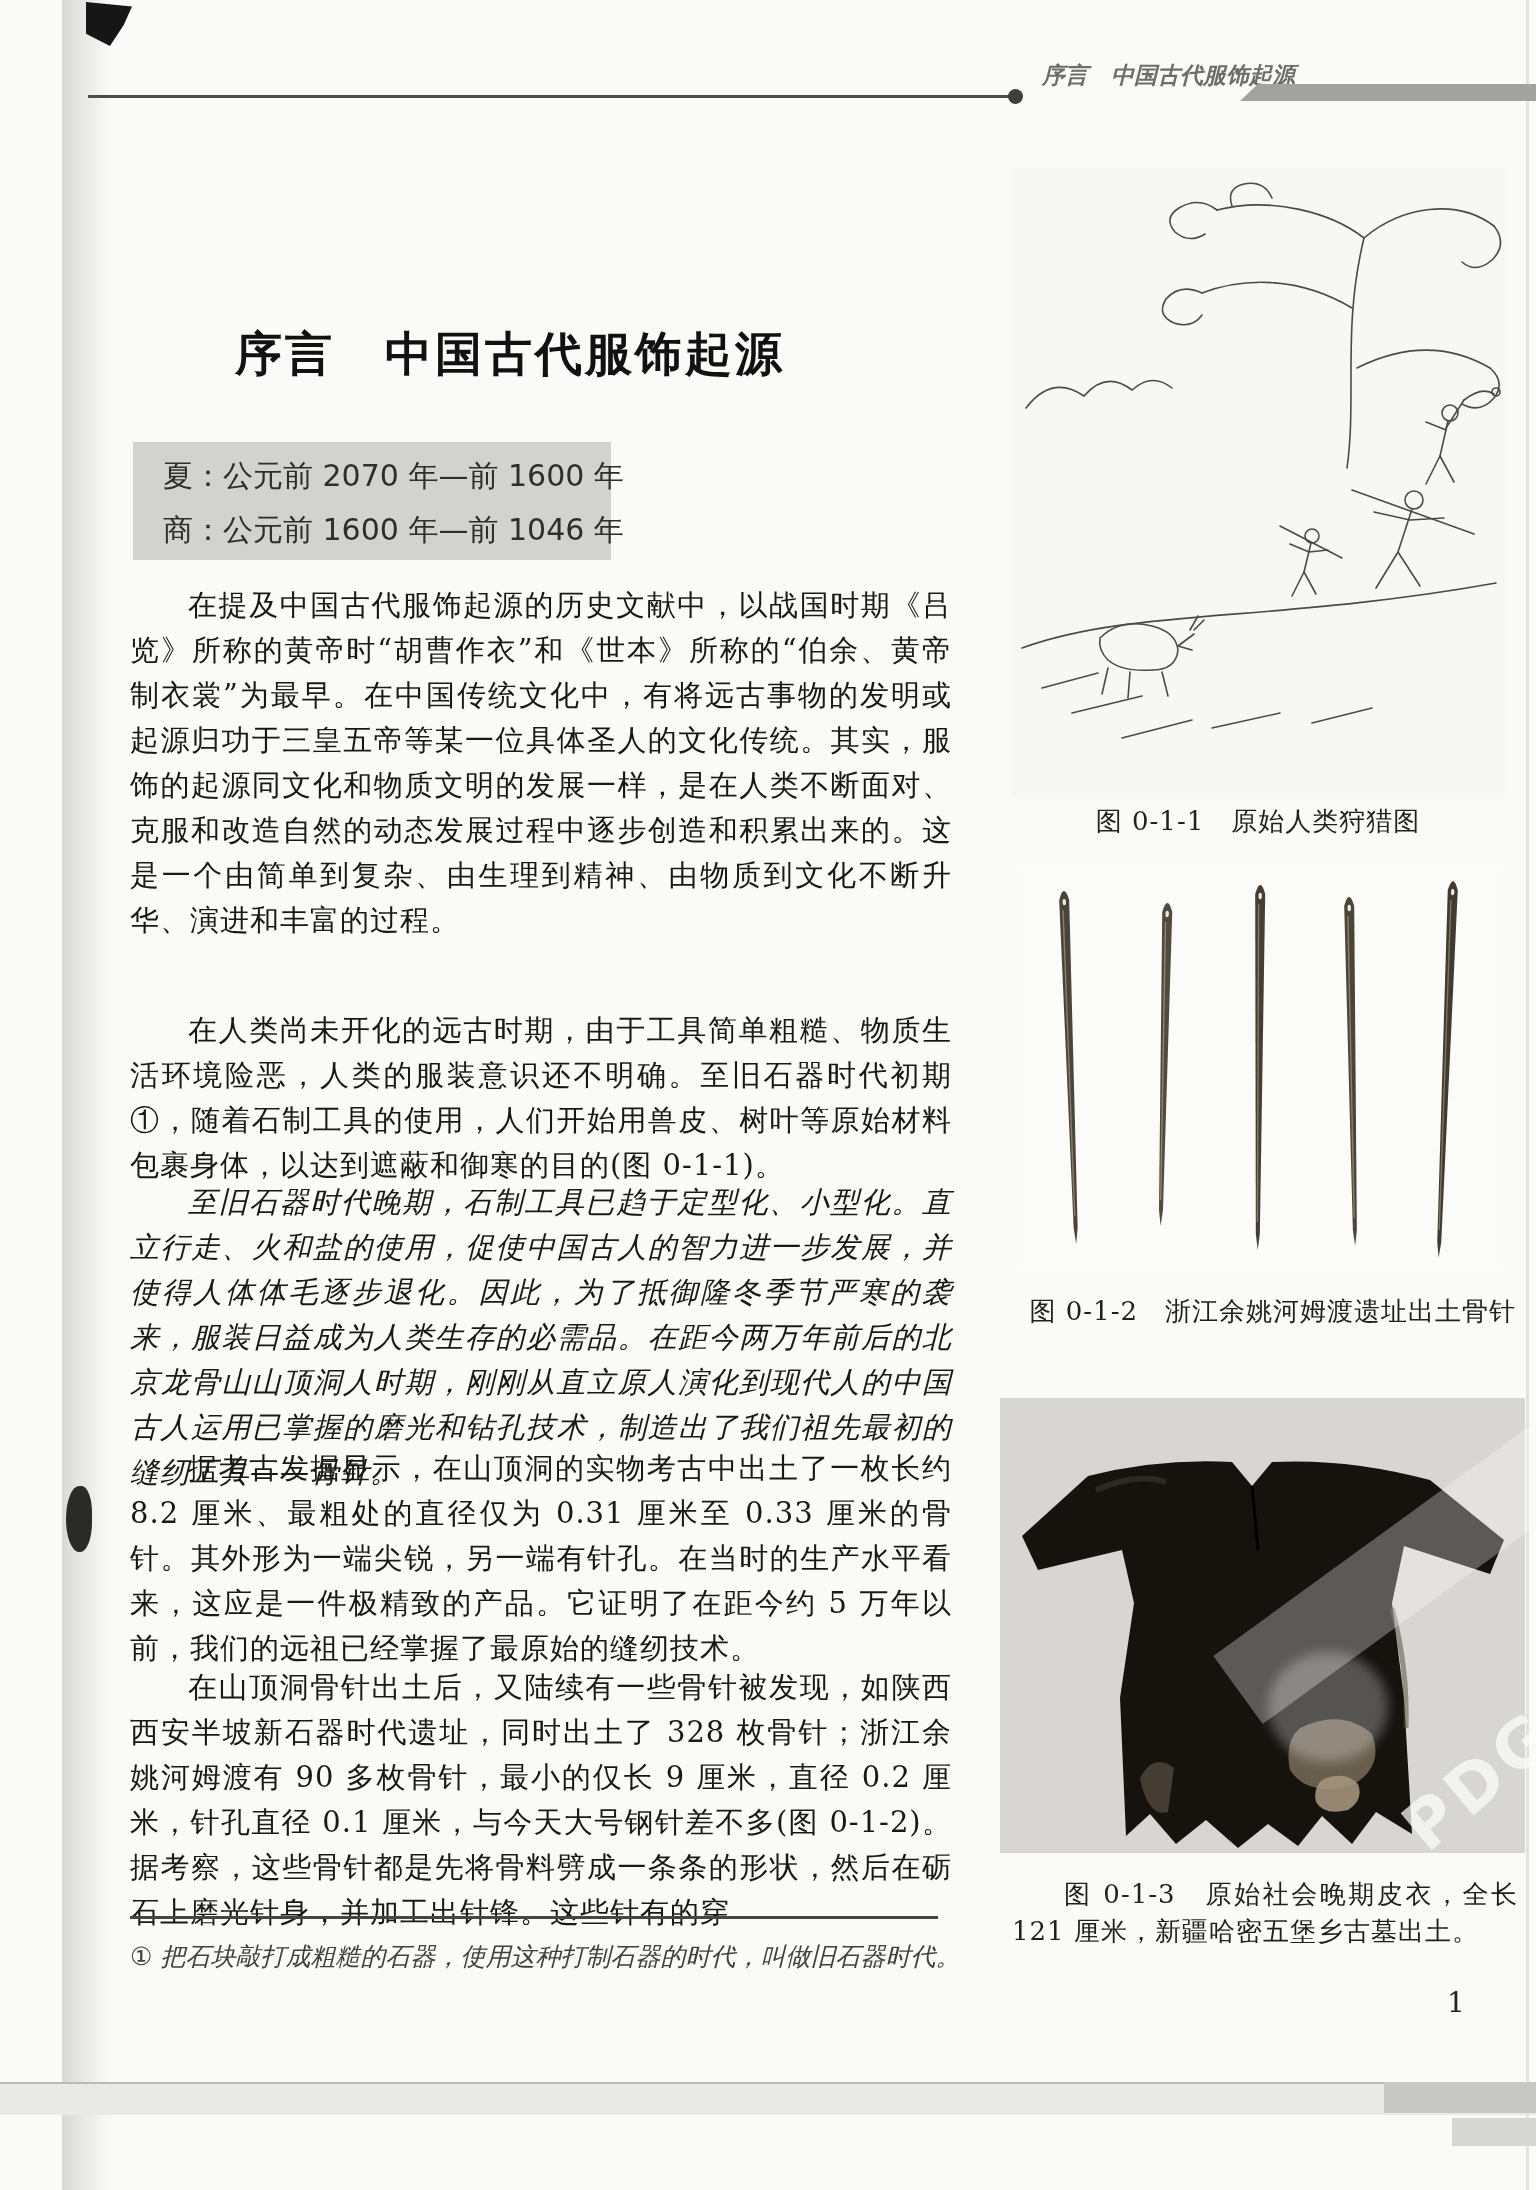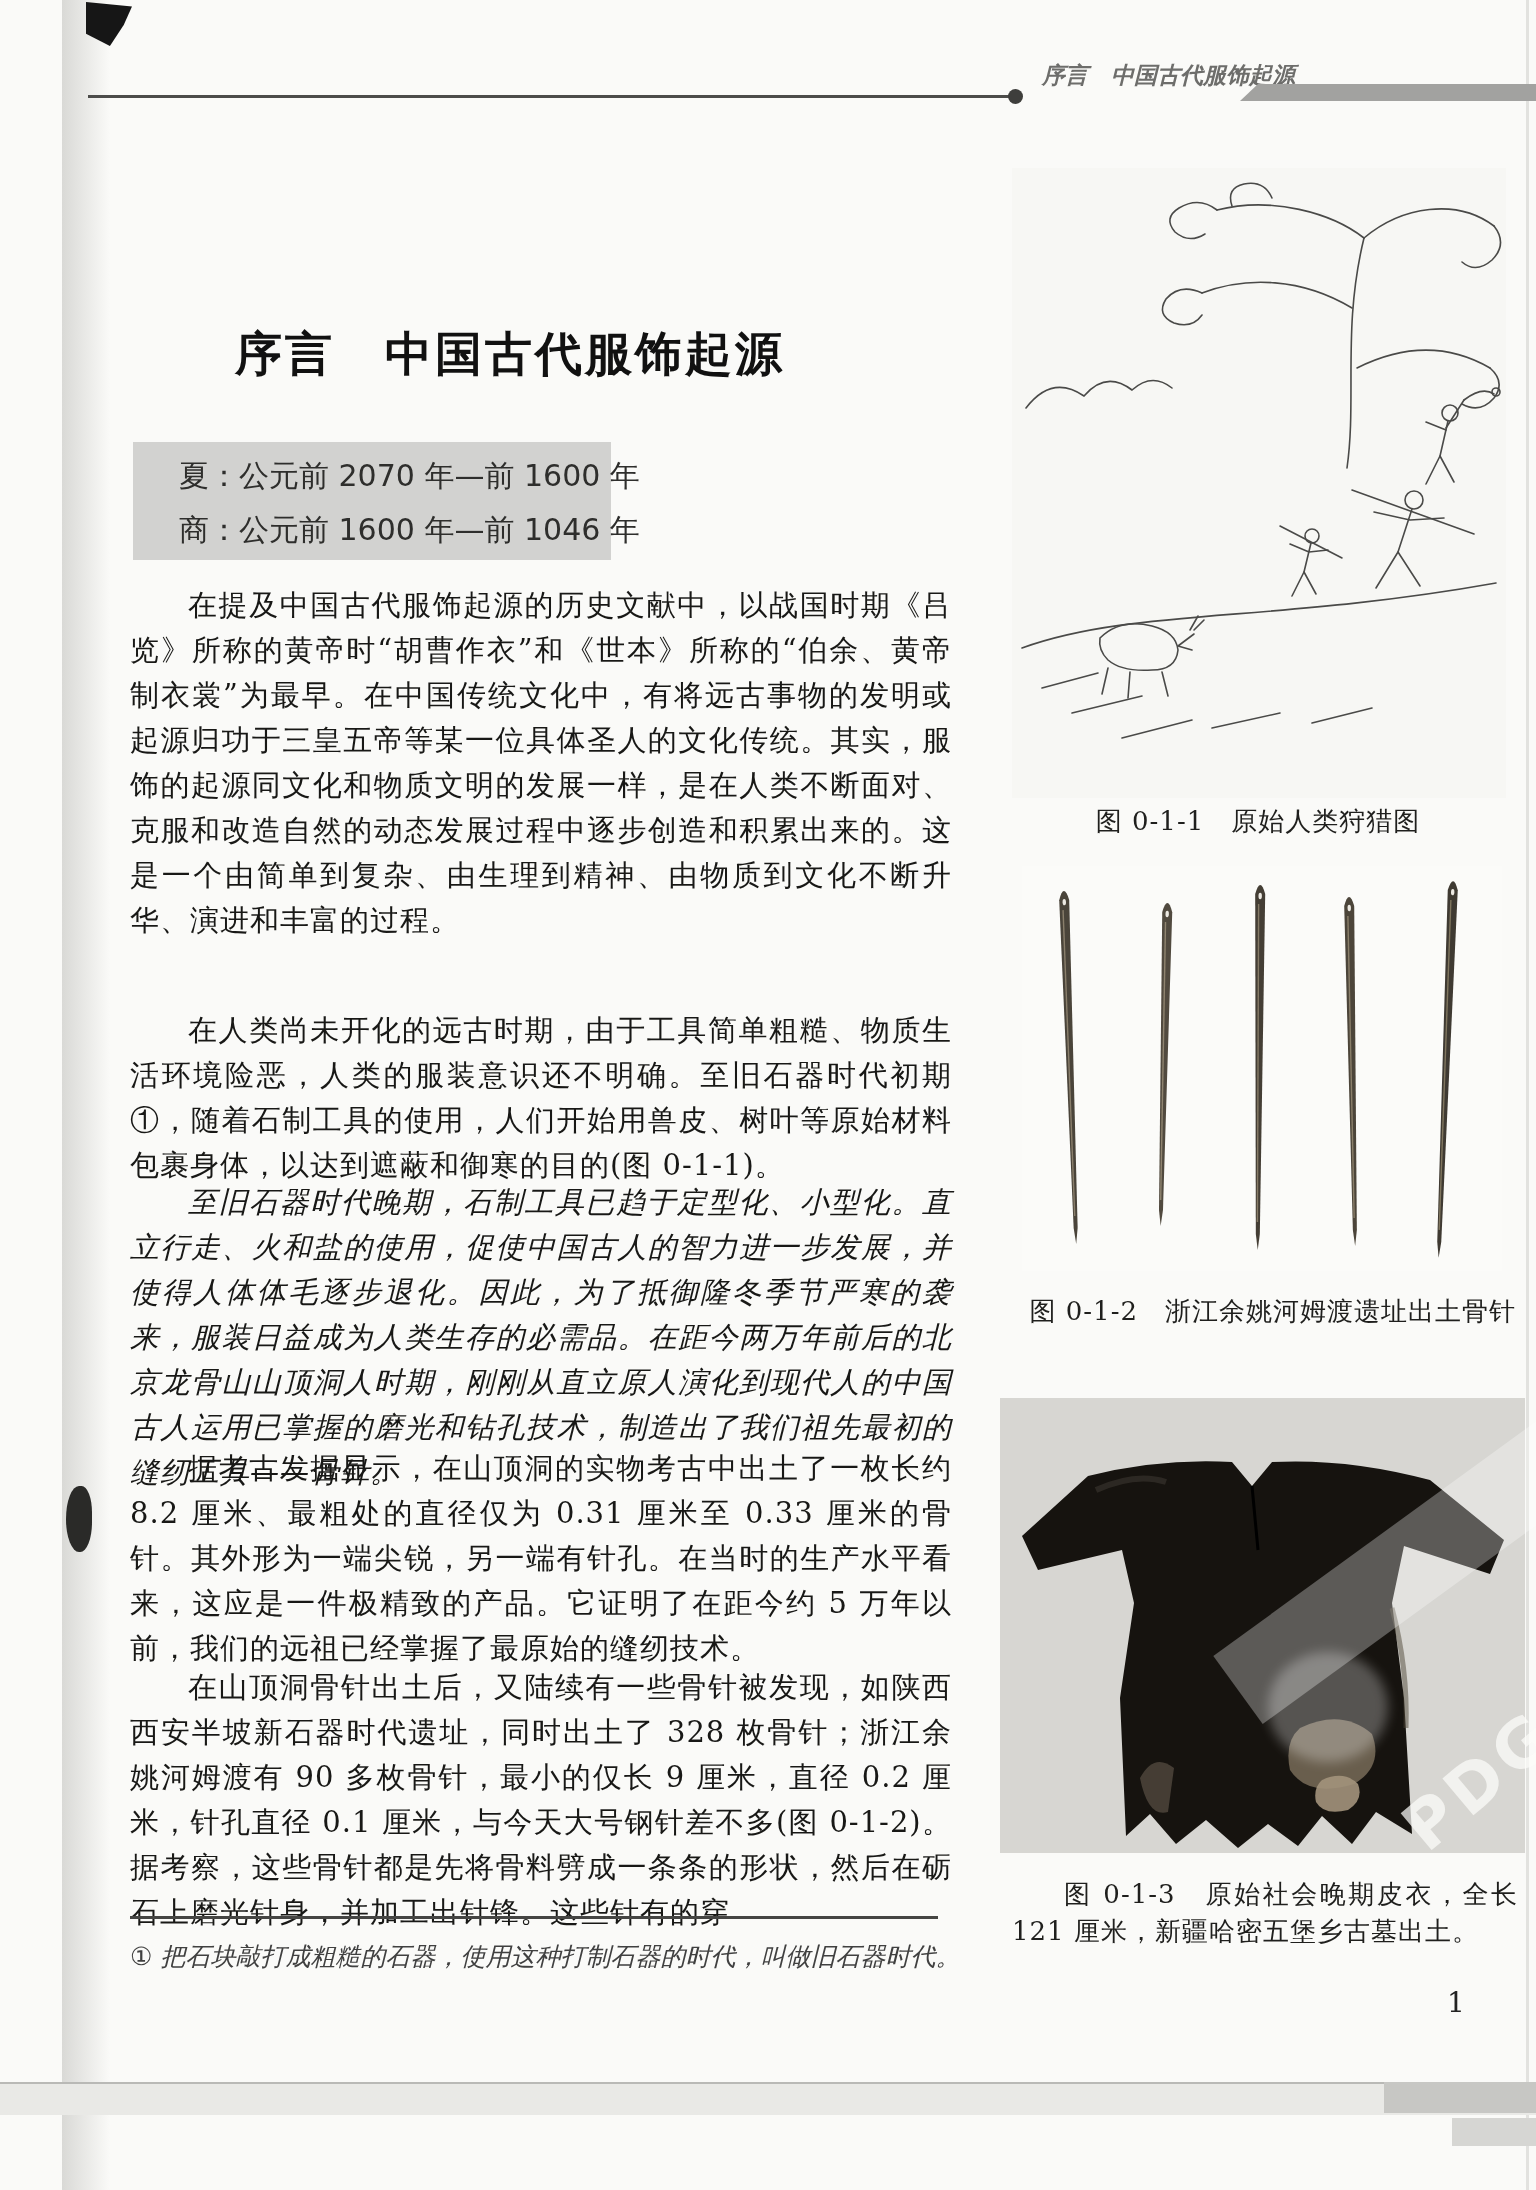--- a/index.html
+++ b/index.html
@@ -23,21 +23,21 @@
   .runhead-title{position:absolute;left:1042px;top:60px;width:230px;height:34px;
     font-family:"DejaVu Sans","Liberation Sans",sans-serif;font-style:italic;font-weight:bold;
     font-size:23px;color:#6d6d6b;white-space:nowrap;}
   .runhead-bar{position:absolute;left:1240px;top:84px;width:296px;height:17px;background:#a2a2a0;
     clip-path:polygon(18px 0,100% 0,100% 100%,0 100%);}
 
   .page-title{position:absolute;left:100px;top:292px;width:820px;text-align:center;
     font-size:47px;font-weight:bold;letter-spacing:3px;color:#111;white-space:nowrap;}
 
   .era-box{position:absolute;left:133px;top:442px;width:478px;height:118px;background:#d2d2d0;}
-  .era-line{margin:0;padding-left:46px;font-family:"DejaVu Sans","Liberation Sans",sans-serif;
+  .era-line{margin:0;padding-left:30px;font-family:"DejaVu Sans","Liberation Sans",sans-serif;
     font-size:30px;line-height:54px;color:#2e2e2c;white-space:nowrap;}
   .era-box .era-line:first-child{padding-top:7px;}
 
   .para{position:absolute;left:130px;width:822px;font-size:29px;line-height:45px;
     letter-spacing:1px;text-align:justify;text-indent:58px;color:#181816;}
   .section-heading{position:absolute;left:182px;top:938px;font-size:35px;font-weight:bold;
     letter-spacing:2px;color:#111;white-space:nowrap;}
 
   .footnote-rule{position:absolute;left:130px;top:1916px;width:808px;height:3px;background:#454543;}
   .footnote{position:absolute;left:130px;top:1940px;width:840px;font-size:25px;line-height:34px;

